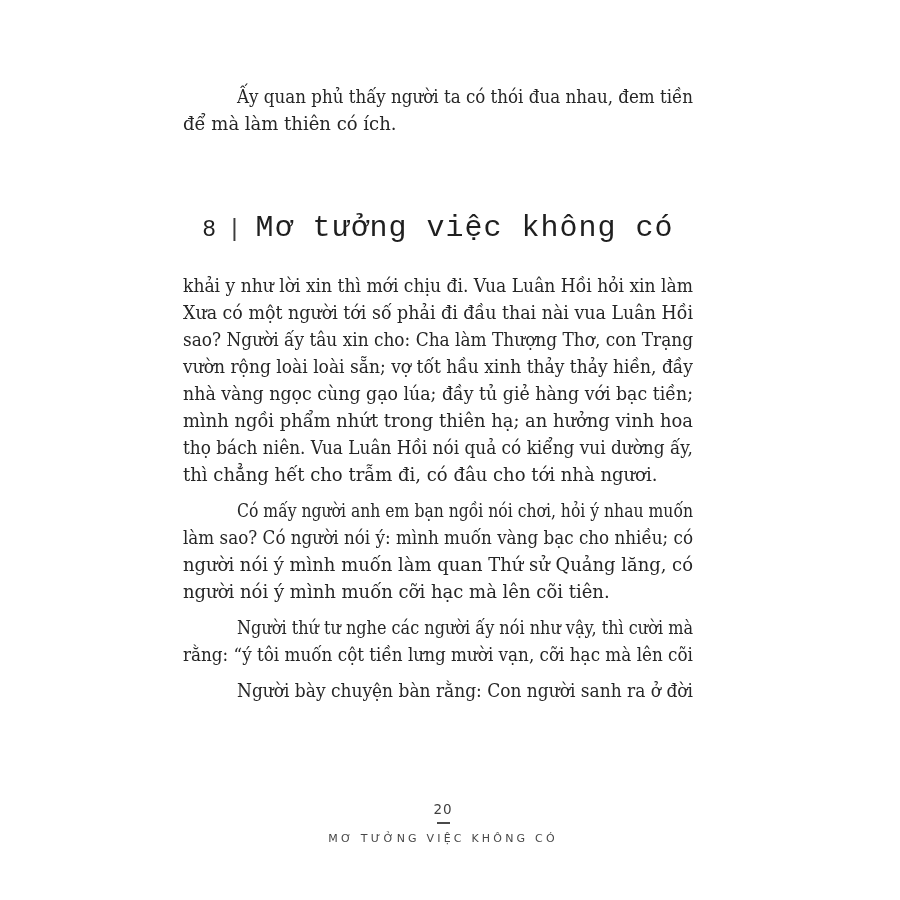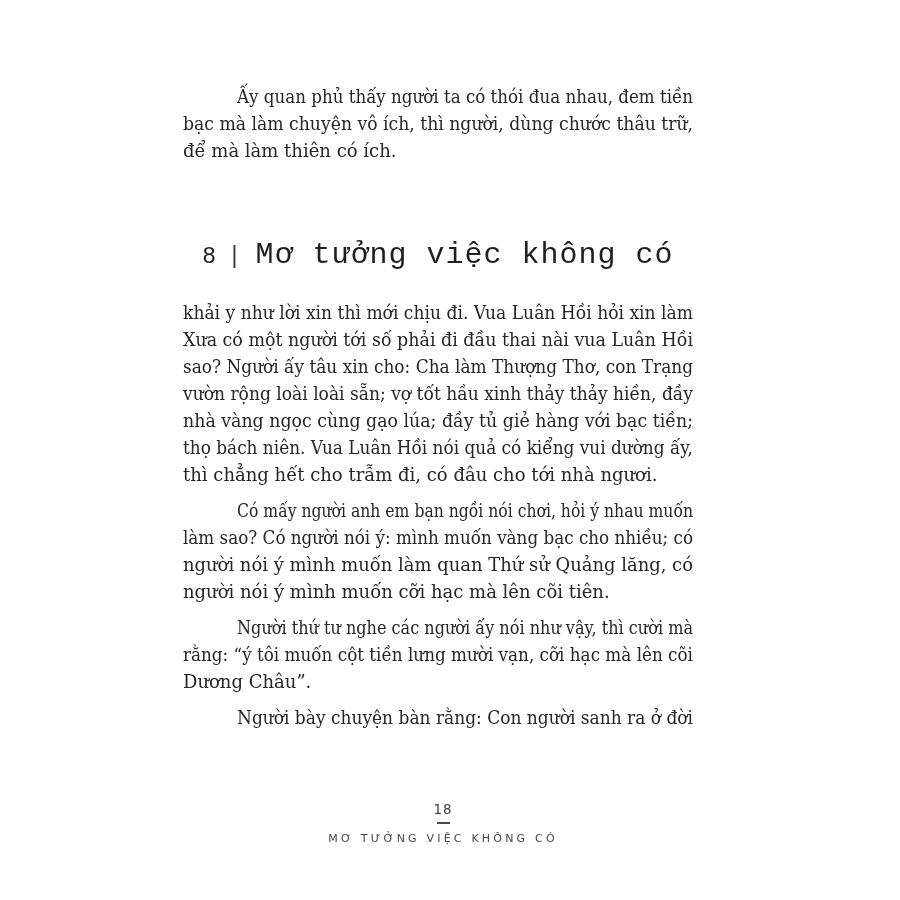--- a/index.html
+++ b/index.html
@@ -84,56 +84,55 @@
 </head>
 <body>
 
 <div class="page">
 
   <div class="content">
 
     <div id="paras-top">
         <div class="para">
           <div class="line indent"><span class="line-text" style="transform: scaleX(0.927065);">Ấy quan phủ thấy người ta có thói đua nhau, đem tiền</span></div>
-          <div class="line"><span class="line-text" style="transform: scaleX(0.957213);">bạc mà làm chuyện vô ích, thì người, dùng chước thâu trữ,</span></div>
           <div class="line last"><span class="line-text">để mà làm thiên có ích.</span></div>
         </div>
       </div>
 
     <div class="chapter-heading">
       <span class="chapter-number">8</span><span class="chapter-separator">|</span><span class="chapter-title">Mơ tưởng việc không có</span>
     </div>
 
     <div id="paras-body">
         <div class="para">
           <div class="line"><span class="line-text" style="transform: scaleX(0.951631);">khải y như lời xin thì mới chịu đi. Vua Luân Hồi hỏi xin làm</span></div>
           <div class="line"><span class="line-text" style="transform: scaleX(0.969179);">Xưa có một người tới số phải đi đầu thai nài vua Luân Hồi</span></div>
           <div class="line"><span class="line-text" style="transform: scaleX(0.941638);">sao? Người ấy tâu xin cho: Cha làm Thượng Thơ, con Trạng</span></div>
           <div class="line"><span class="line-text" style="transform: scaleX(0.949887);">vườn rộng loài loài sẵn; vợ tốt hầu xinh thảy thảy hiền, đầy</span></div>
           <div class="line"><span class="line-text" style="transform: scaleX(0.965195);">nhà vàng ngọc cùng gạo lúa; đầy tủ giẻ hàng với bạc tiền;</span></div>
+          <div class="line"><span class="line-text" style="transform: scaleX(0.99397);">mình ngồi phẩm nhứt trong thiên hạ; an hưởng vinh hoa</span></div>
           <div class="line"><span class="line-text" style="transform: scaleX(0.939227);">thọ bách niên. Vua Luân Hồi nói quả có kiểng vui dường ấy,</span></div>
           <div class="line last"><span class="line-text">thì chẳng hết cho trẫm đi, có đâu cho tới nhà ngươi.</span></div>
         </div>
         <div class="para">
           <div class="line indent"><span class="line-text" style="transform: scaleX(0.867719);">Có mấy người anh em bạn ngồi nói chơi, hỏi ý nhau muốn</span></div>
           <div class="line"><span class="line-text" style="transform: scaleX(0.931108);">làm sao? Có người nói ý: mình muốn vàng bạc cho nhiều; có</span></div>
           <div class="line"><span class="line-text" style="transform: scaleX(0.997372);">người nói ý mình muốn làm quan Thứ sử Quảng lăng, có</span></div>
           <div class="line last"><span class="line-text">người nói ý mình muốn cỡi hạc mà lên cõi tiên.</span></div>
         </div>
         <div class="para">
           <div class="line indent"><span class="line-text" style="transform: scaleX(0.893871);">Người thứ tư nghe các người ấy nói như vậy, thì cười mà</span></div>
           <div class="line"><span class="line-text" style="transform: scaleX(0.932918);">rằng: “ý tôi muốn cột tiền lưng mười vạn, cỡi hạc mà lên cõi</span></div>
-          <div class="line last"><span class="line-text">Dương Châu”.</span></div>
         </div>
         <div class="para">
           <div class="line indent last"><span class="line-text" style="transform: scaleX(0.945874);">Người bày chuyện bàn rằng: Con người sanh ra ở đời</span></div>
         </div>
       </div>
 
   </div>
 
   <div class="footer">
-    <div class="page-number">18</div>
+    <div class="page-number">20</div>
     <div class="footer-divider"></div>
     <div class="running-title">MƠ TƯỞNG VIỆC KHÔNG CÓ</div>
   </div>
 
 </div>
 
 </body></html>

